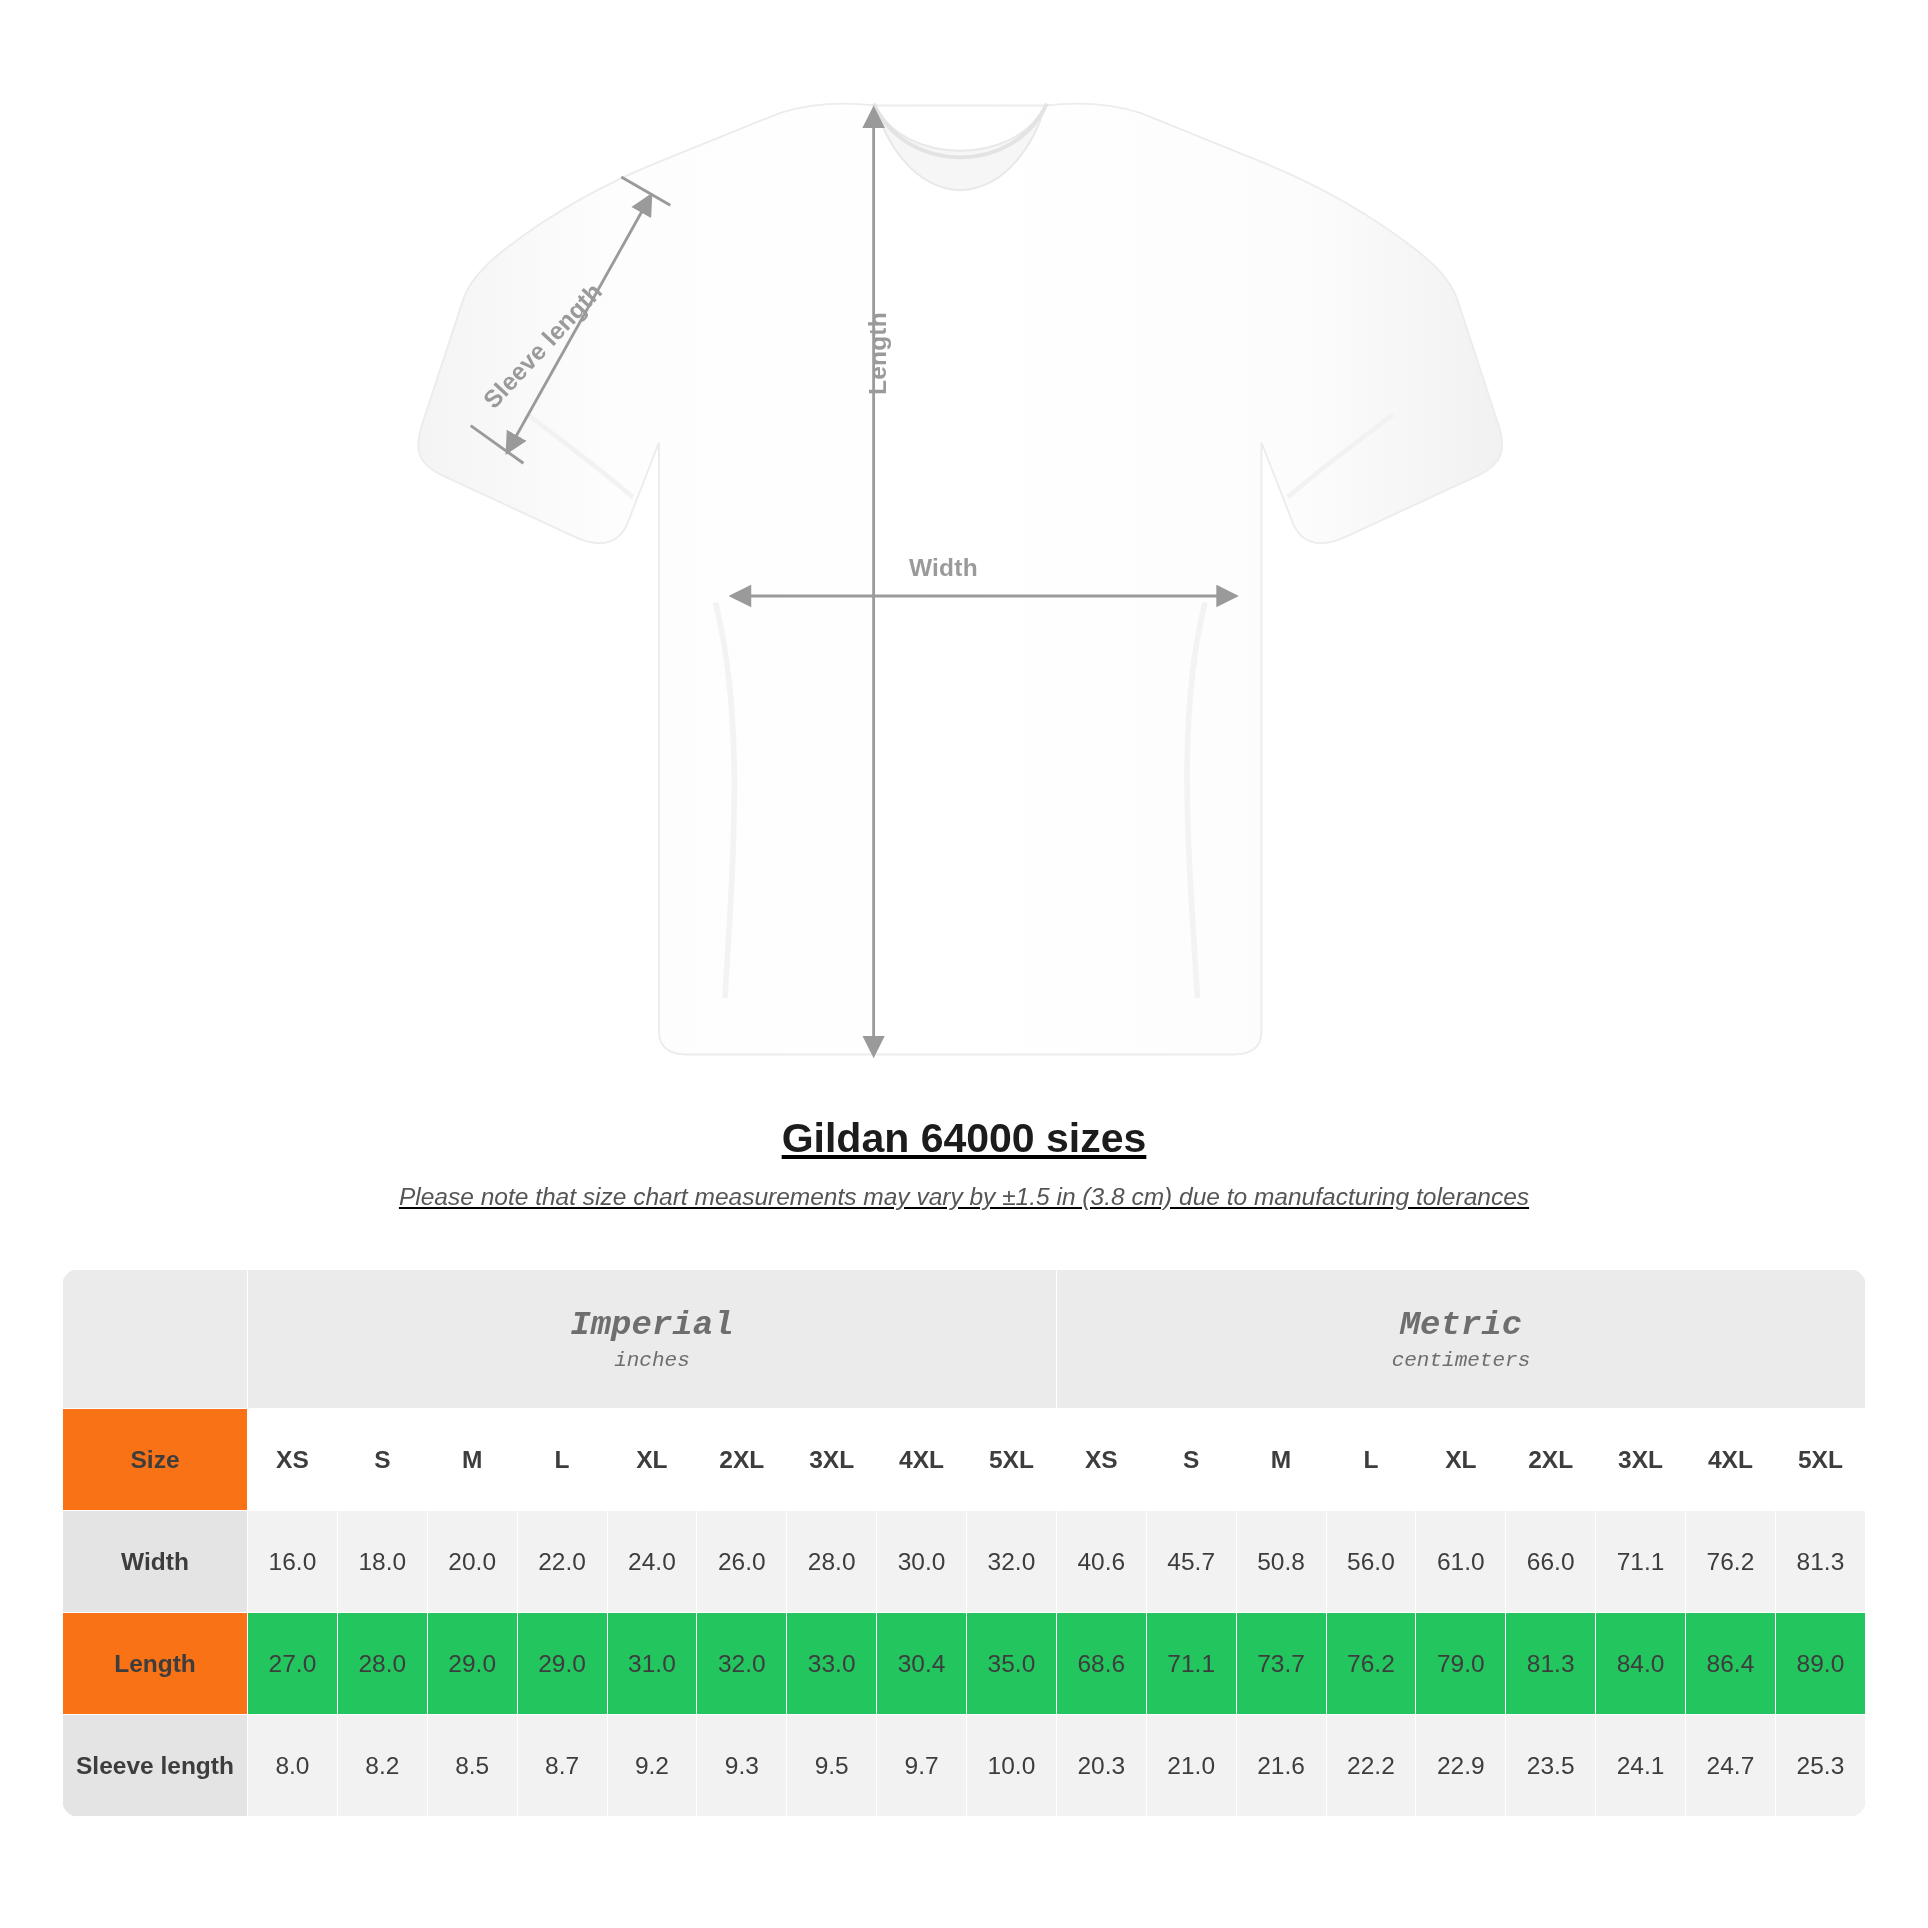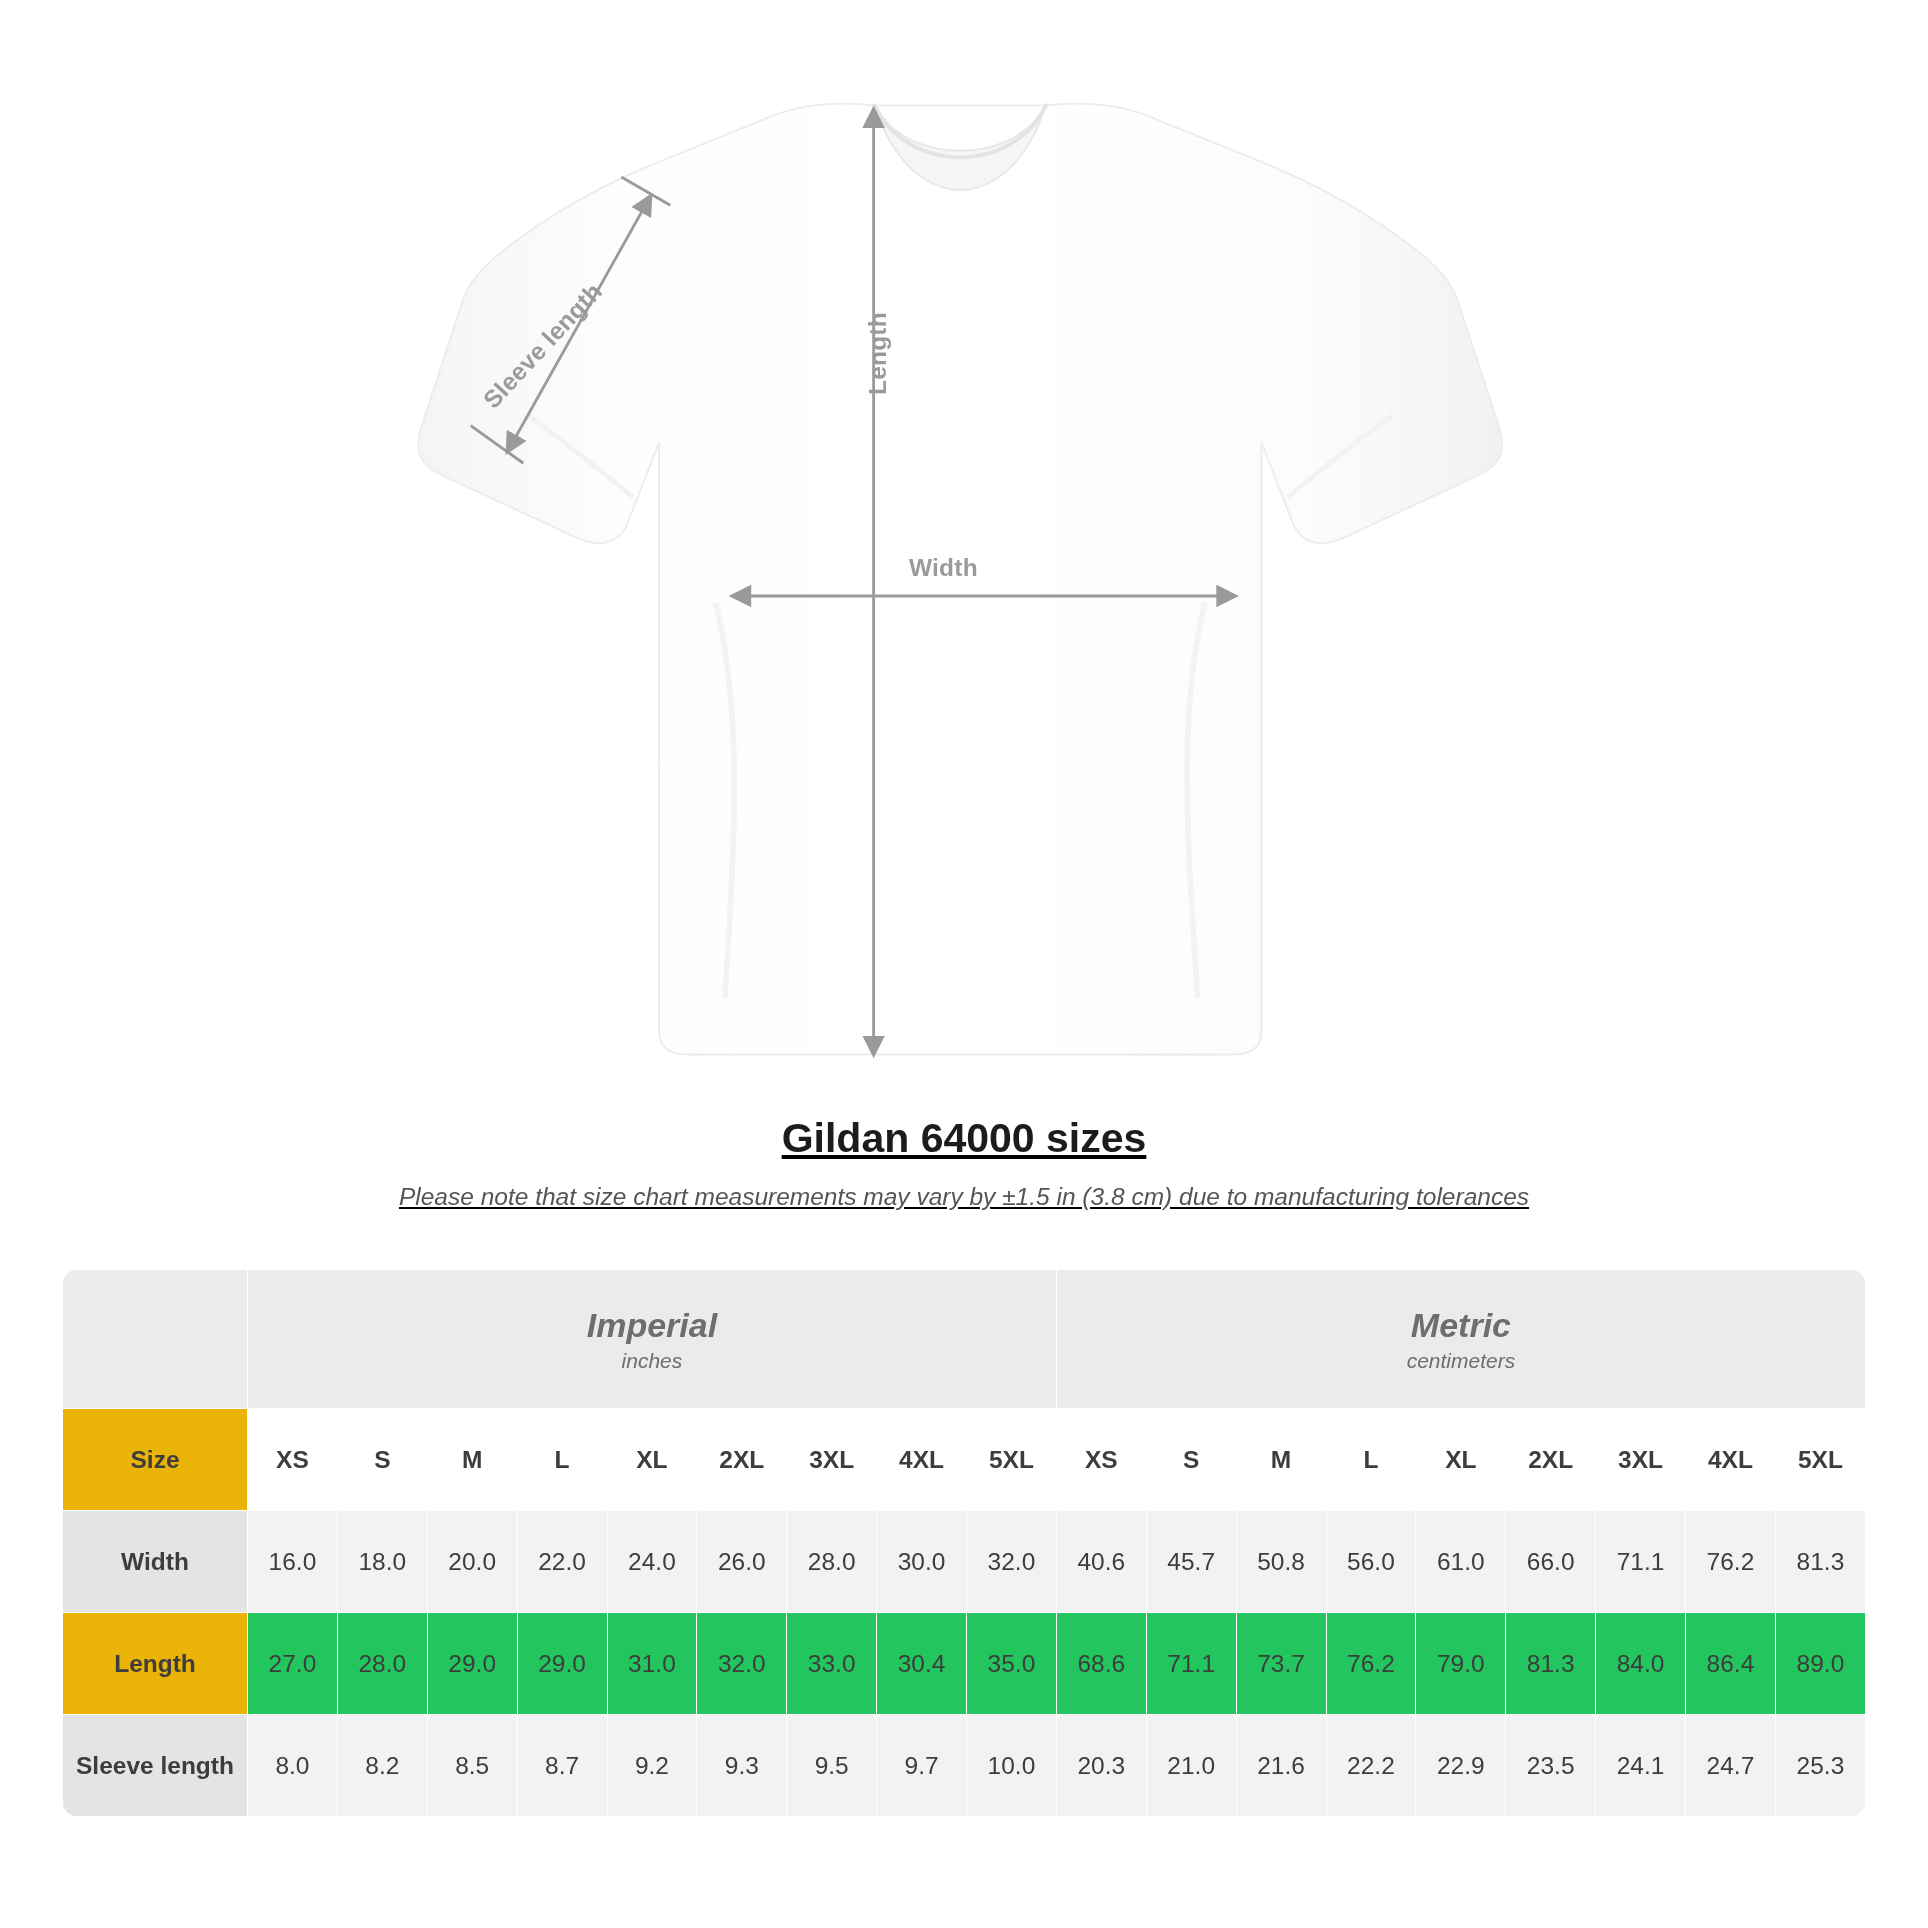--- a/index.html
+++ b/index.html
@@ -82,39 +82,40 @@
     text-align: center;
     color: #3d3d3d;
     font-size: 24.5px;
     padding: 0;
   }
   
   .unit-cell {
     background: #ebebeb;
     height: 139px;
     vertical-align: middle;
+    font-family: Liberation Mono, monospace;
   }
   .unit-name {
     font-size: 34px;
     font-style: italic;
     font-weight: bold;
     color: #6e6e6e;
     line-height: 1.25;
   }
   .unit-sub {
     font-size: 21px;
     font-style: italic;
     color: #6e6e6e;
     line-height: 1.3;
   }
   .corner-cell {
     background: #ebebeb;
   }
   .row-head {
-    background: #eab308;
+    background: #f97316;
     font-weight: bold;
     color: #4a4a4a;
     font-size: 26px;
     height: 102px;
   }
   .col-head {
     background: #ffffff;
     font-weight: bold;
     color: #4a4a4a;
     font-size: 25.4px;

